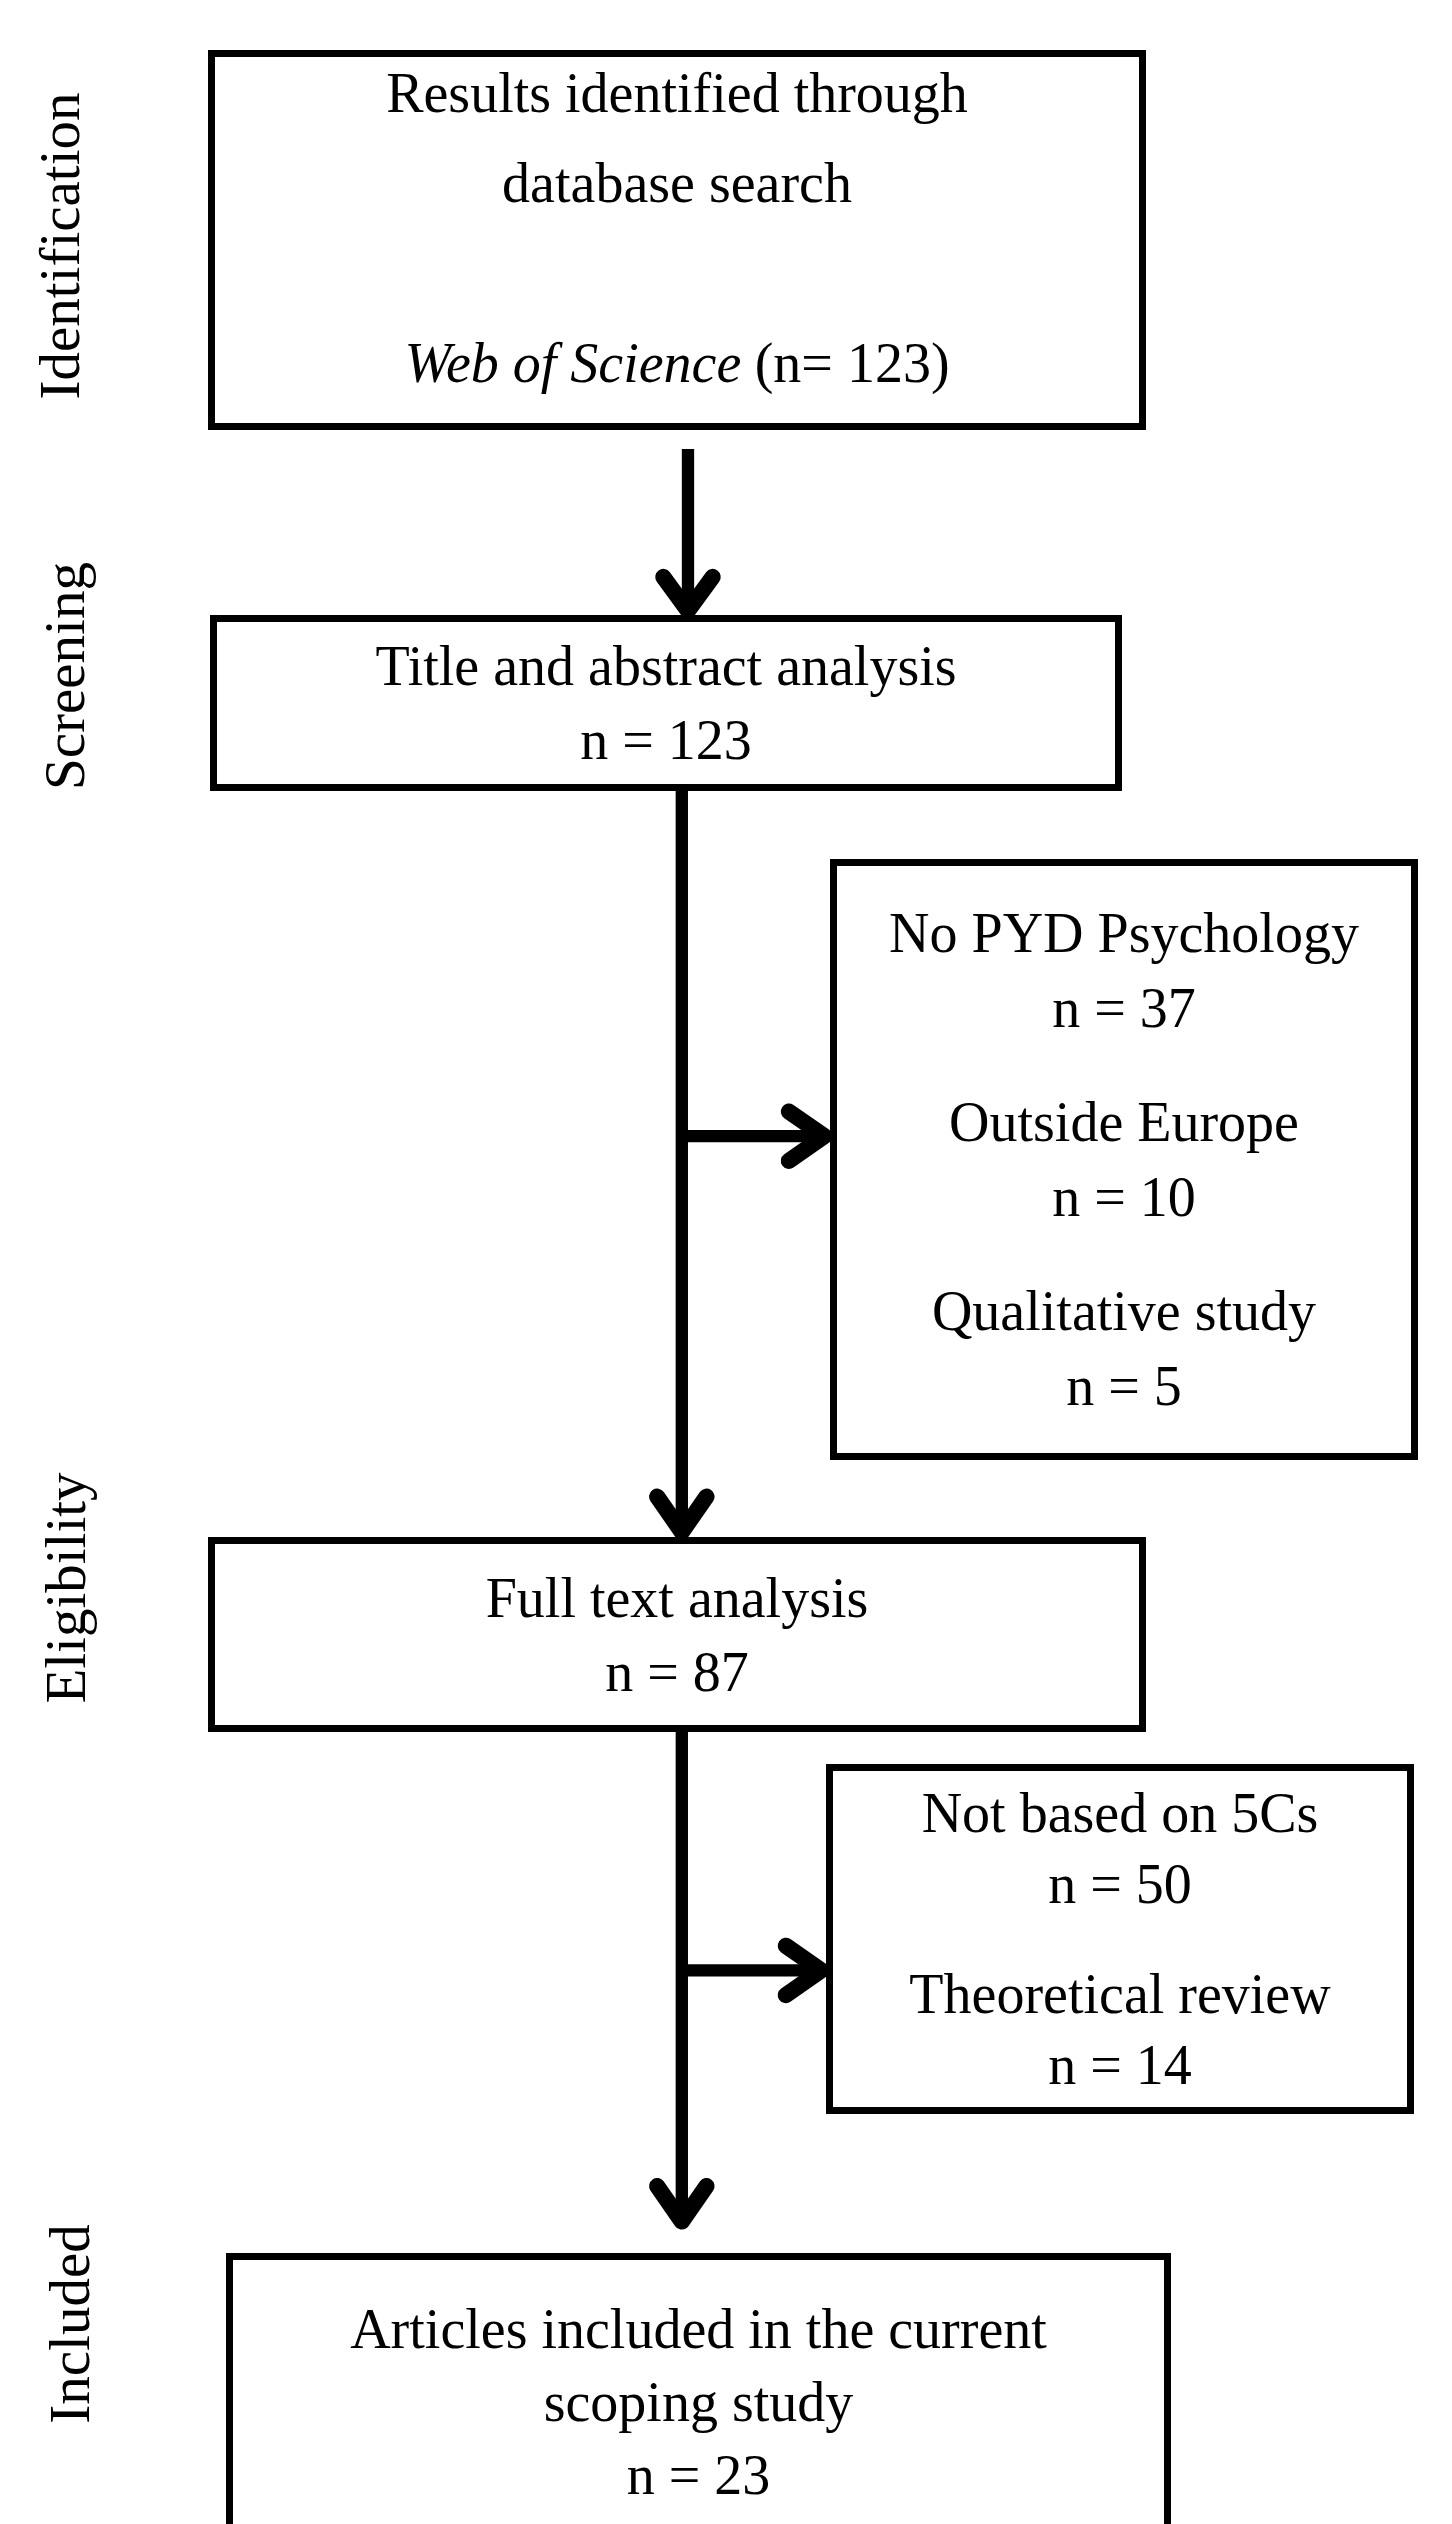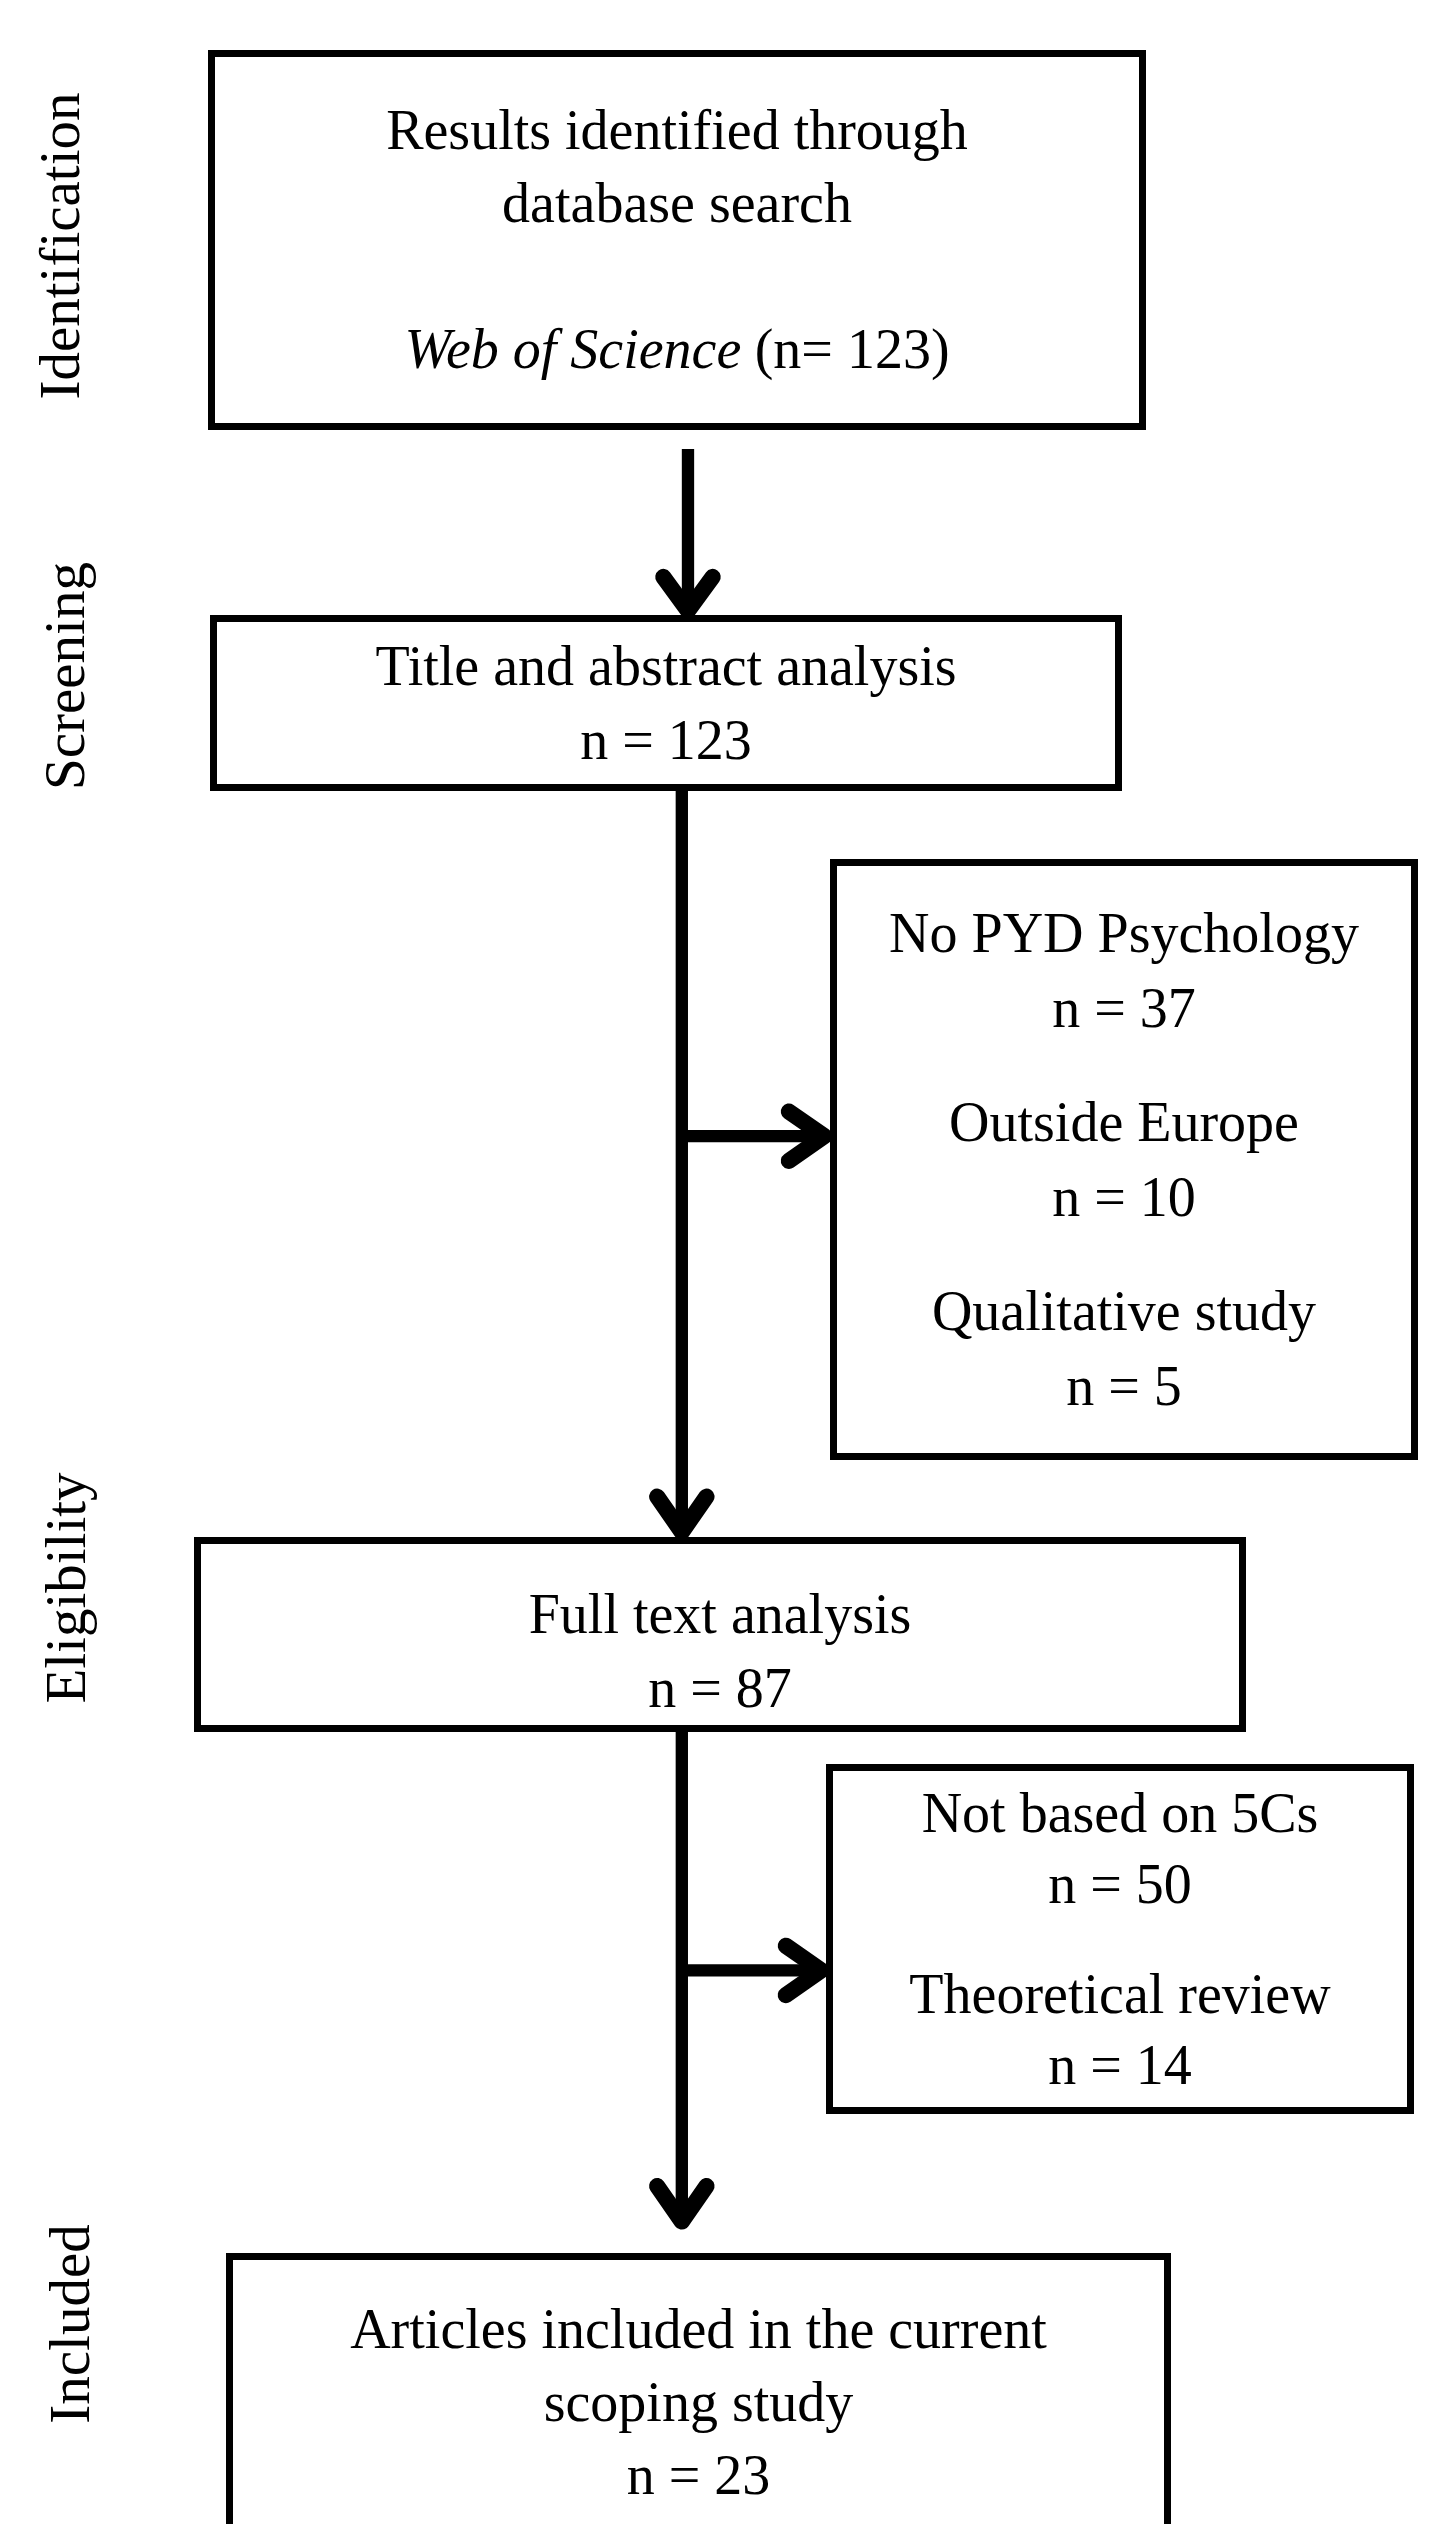--- a/index.html
+++ b/index.html
@@ -34,24 +34,24 @@
     justify-content: center;
     text-align: center;
     font-size: 56px;
     line-height: 74px;
   }
   .box .line { white-space: nowrap; }
   .gap-95 { height: 73px; }
   .gap-50 { height: 39px; }
   .italic { font-style: italic; }
   .after-italic { margin-left: 0.24em; }
-  #box-identification { left: 208px; top: 50px;  width: 938px; height: 380px; line-height: 73px; }
+  #box-identification { left: 208px; top: 50px;  width: 938px; height: 380px; padding-bottom: 23px; line-height: 73px; justify-content: space-between; }
   #box-screening      { left: 210px; top: 615px; width: 912px; height: 176px; }
   #box-screening-exclusions   { left: 830px; top: 859px; width: 588px; height: 601px; line-height: 75px; }
-  #box-eligibility    { left: 194px; top: 1537px; width: 1052px; height: 195px; justify-content: flex-end; }
+  #box-eligibility    { left: 208px; top: 1537px; width: 938px; height: 195px; }
   #box-eligibility-exclusions { left: 826px; top: 1764px; width: 588px; height: 350px; line-height: 71px; }
   #box-included       { left: 226px; top: 2213px; width: 945px; height: 284px; border-width: 7.7px; padding-top: 15.4px; line-height: 73px; margin-top: 40px; }
   #label-identification { left: 59px; top: 246px; }
   #label-screening      { left: 64px; top: 676px; }
   #label-eligibility    { left: 65px; top: 1588px; }
   #label-included       { left: 69px; top: 2324px; }
   svg.arrows {
     position: absolute;
     left: 0;
     top: 0;

